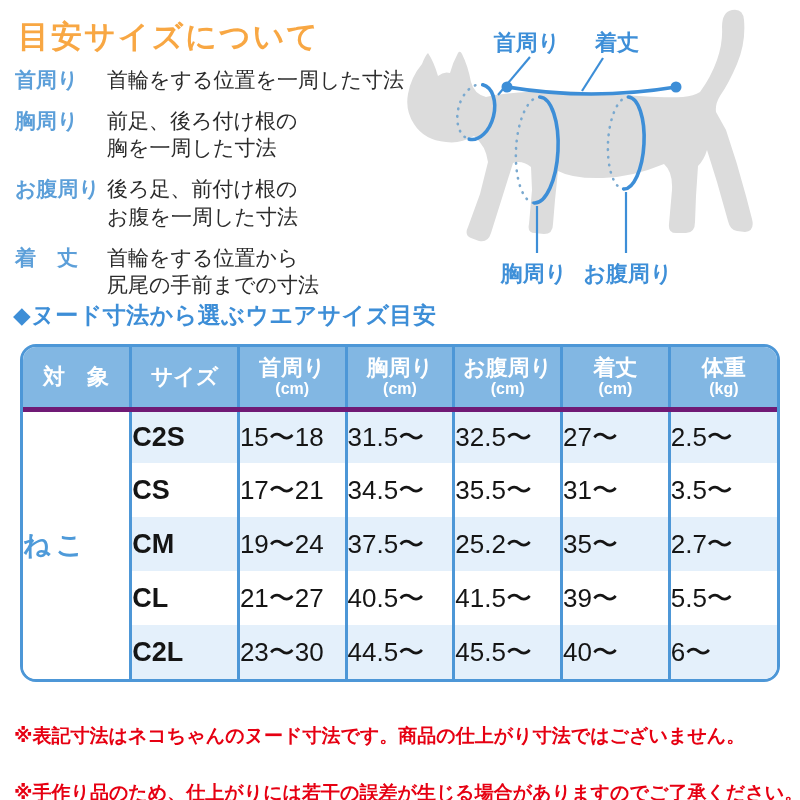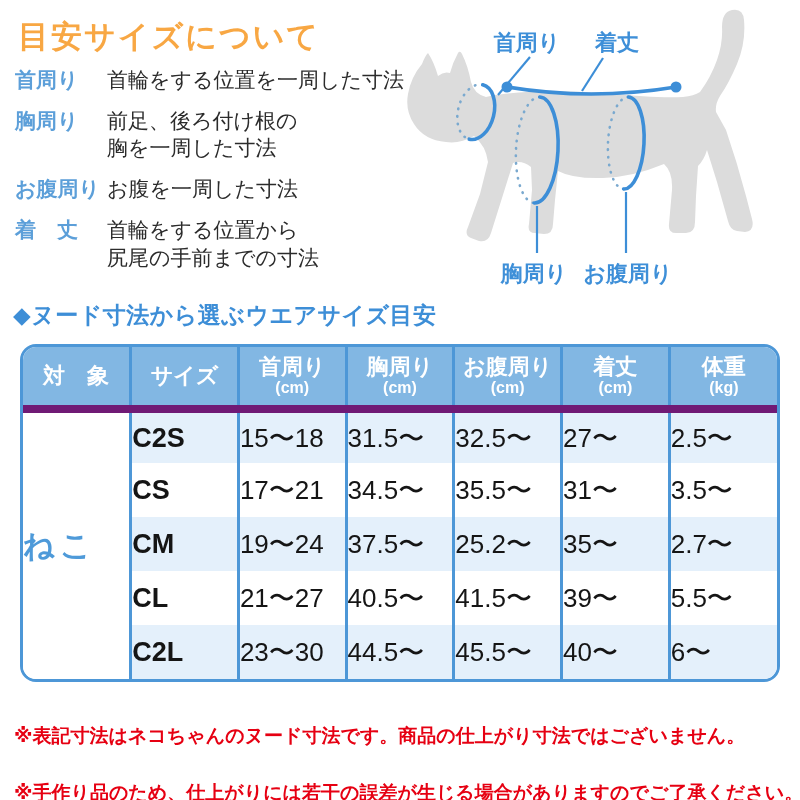--- a/index.html
+++ b/index.html
@@ -29,35 +29,35 @@
   }
 
   .table-wrap{
     position:absolute; left:20px; top:344px; width:760px;
     border:3px solid #4d97d7; border-radius:16px; overflow:hidden; background:#fff;
   }
   table{ width:100%; border-collapse:collapse; table-layout:fixed; }
   col{ width:14.2857%; }
   th{
     background:#82b7e3; color:#fff; font-weight:bold; height:62px;
-    border-bottom:8px solid #701a75; border-left:3px solid #4d97d7;
+    border-bottom:5px solid #701a75; border-left:3px solid #4d97d7;
     text-align:center; vertical-align:middle; padding:0;
   }
   th:first-child{ border-left:none; }
   th .main{ font-size:22px; line-height:1.1; }
   th .sub{ font-size:16px; line-height:1.1; }
   td{
     height:54px; text-align:left; vertical-align:middle;
     border-left:3px solid #4d97d7; font-size:26px; color:#151515; padding:0;
   }
   tbody tr:nth-child(odd) td{ background:#e4f0fb; }
   tbody tr:nth-child(even) td{ background:#ffffff; }
   td.target-cell{
     background:#ffffff !important; border-left:none;
-    color:#4e9ad9; font-size:31px; font-weight:bold; letter-spacing:5px;
+    color:#4e9ad9; font-size:27px; font-weight:bold; letter-spacing:5px;
   }
   td.size-cell{ font-weight:bold; font-size:27px; }
 
   .notes{ position:absolute; left:14px; top:694px; width:786px; }
   .note{ font-size:19px; font-weight:bold; line-height:1.57; white-space:nowrap;margin-top:27px; }
   .note-red{ color:#e60012; }
   .note-gray{ color:#474747; }
 </style>
 </head>
 <body>
@@ -76,20 +76,21 @@
     <div class="def-row">
       <div class="def-term">胸周り</div>
       <div class="def-desc">
         <div>前足、後ろ付け根の</div>
         <div>胸を一周した寸法</div>
       </div>
     </div>
     <div class="def-row">
       <div class="def-term">お腹周り</div>
       <div class="def-desc">
+        <div>後ろ足、前付け根の</div>
         <div>お腹を一周した寸法</div>
       </div>
     </div>
     <div class="def-row">
       <div class="def-term">着　丈</div>
       <div class="def-desc">
         <div>首輪をする位置から</div>
         <div>尻尾の手前までの寸法</div>
       </div>
     </div>

